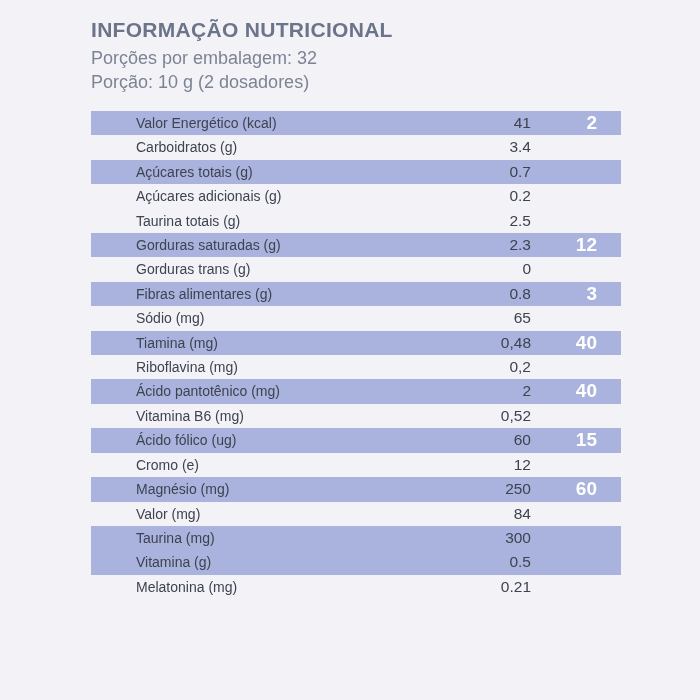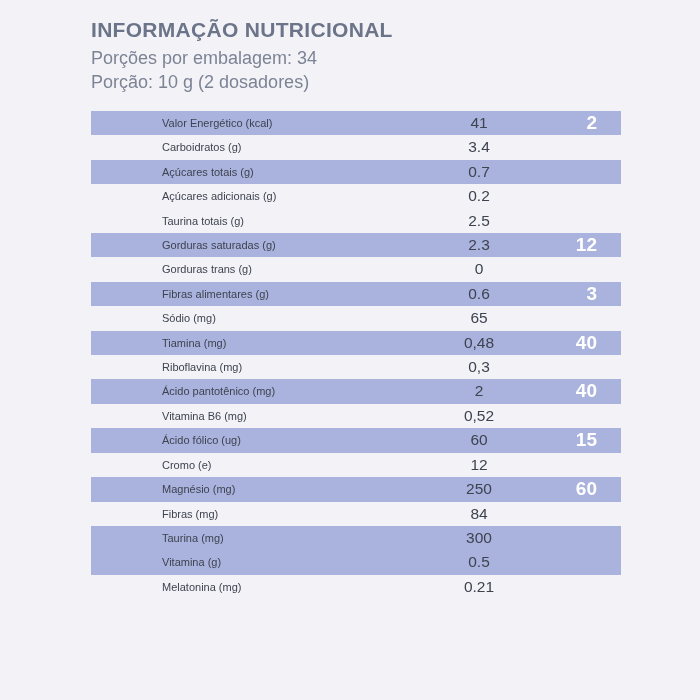--- a/index.html
+++ b/index.html
@@ -51,31 +51,31 @@
   .table tr.plain {
     background: transparent;
   }
   .table td {
     padding: 0;
     vertical-align: middle;
     line-height: 24.4px;
   }
   td.c-name {
     width: 330px;
-    font-size: 11px;
+    font-size: 14px;
     color: #3e4350;
-    padding-left: 71px;
+    padding-left: 45px;
     box-sizing: border-box;
     white-space: nowrap;
   }
   td.c-val {
     width: 110px;
     font-size: 15.5px;
     color: #3e4350;
-    text-align: center;
+    text-align: right;
     padding-left: 6px;
     box-sizing: border-box;
   }
   td.c-vd {
     width: 90px;
     font-size: 19px;
     font-weight: bold;
     color: #ffffff;
     text-align: right;
     padding-right: 24px;
@@ -83,21 +83,21 @@
   }
   tr.plain td.c-vd {
     color: transparent;
   }
 </style>
 </head>
 <body>
 
 <div class="panel">
   <h1 class="title">INFORMAÇÃO NUTRICIONAL</h1>
-  <div class="subline">Porções por embalagem: 34</div>
+  <div class="subline">Porções por embalagem: 32</div>
   <div class="subline">Porção: 10 g (2 dosadores)</div>
 
   <table class="table">
     <tbody>
         <tr class="alt">
           <td class="c-name">Valor Energético (kcal)</td>
           <td class="c-val">41</td>
           <td class="c-vd">2</td>
         </tr>
         <tr class="plain">
@@ -125,36 +125,36 @@
           <td class="c-val">2.3</td>
           <td class="c-vd">12</td>
         </tr>
         <tr class="plain">
           <td class="c-name">Gorduras trans (g)</td>
           <td class="c-val">0</td>
           <td class="c-vd"></td>
         </tr>
         <tr class="alt">
           <td class="c-name">Fibras alimentares (g)</td>
-          <td class="c-val">0.6</td>
+          <td class="c-val">0.8</td>
           <td class="c-vd">3</td>
         </tr>
         <tr class="plain">
           <td class="c-name">Sódio (mg)</td>
           <td class="c-val">65</td>
           <td class="c-vd"></td>
         </tr>
         <tr class="alt">
           <td class="c-name">Tiamina (mg)</td>
           <td class="c-val">0,48</td>
           <td class="c-vd">40</td>
         </tr>
         <tr class="plain">
           <td class="c-name">Riboflavina (mg)</td>
-          <td class="c-val">0,3</td>
+          <td class="c-val">0,2</td>
           <td class="c-vd"></td>
         </tr>
         <tr class="alt">
           <td class="c-name">Ácido pantotênico (mg)</td>
           <td class="c-val">2</td>
           <td class="c-vd">40</td>
         </tr>
         <tr class="plain">
           <td class="c-name">Vitamina B6 (mg)</td>
           <td class="c-val">0,52</td>
@@ -169,21 +169,21 @@
           <td class="c-name">Cromo (e)</td>
           <td class="c-val">12</td>
           <td class="c-vd"></td>
         </tr>
         <tr class="alt">
           <td class="c-name">Magnésio (mg)</td>
           <td class="c-val">250</td>
           <td class="c-vd">60</td>
         </tr>
         <tr class="plain">
-          <td class="c-name">Fibras (mg)</td>
+          <td class="c-name">Valor (mg)</td>
           <td class="c-val">84</td>
           <td class="c-vd"></td>
         </tr>
         <tr class="alt">
           <td class="c-name">Taurina (mg)</td>
           <td class="c-val">300</td>
           <td class="c-vd"></td>
         </tr>
         <tr class="alt">
           <td class="c-name">Vitamina (g)</td>

